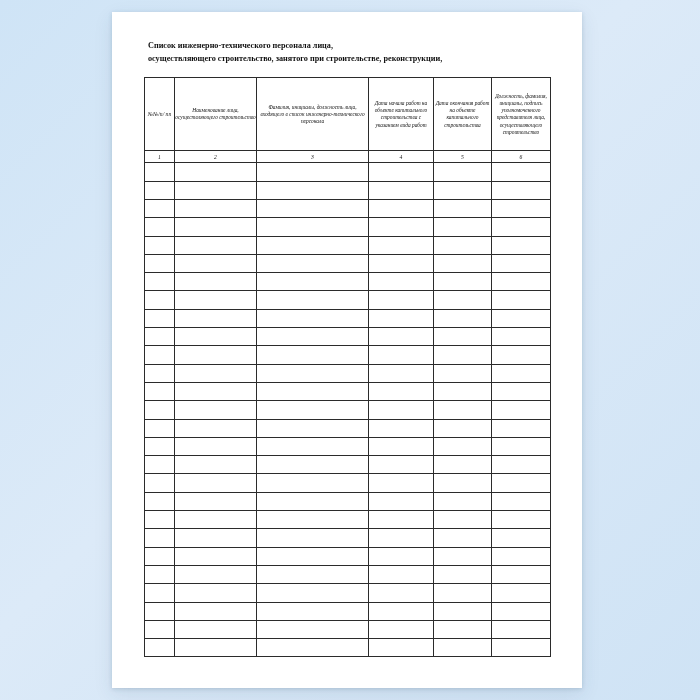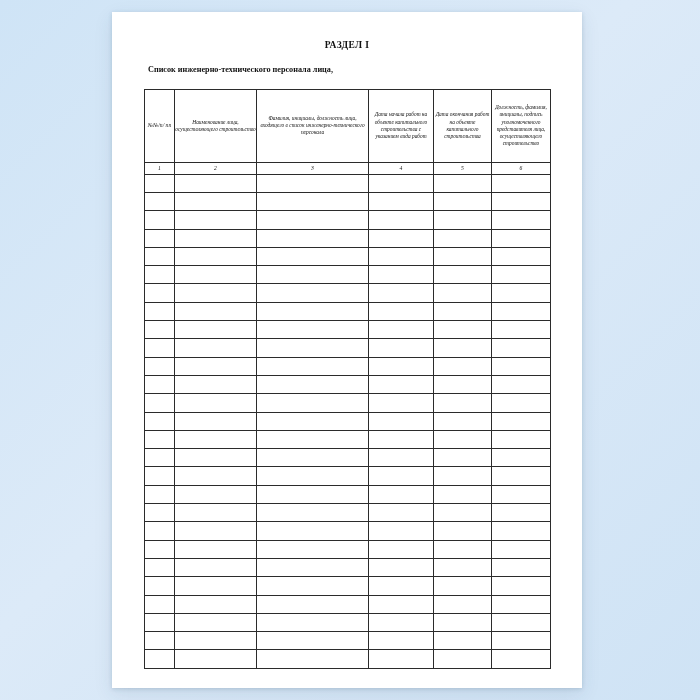--- a/index.html
+++ b/index.html
@@ -92,24 +92,24 @@
   .c5 { width: 58px; }
   .c6 { width: 59px; }
 </style>
 </head>
 <body>
 
 <div id="stage">
   <div id="sheet">
     <div id="page-inner">
 
-      <div class="section-title">РАЗДЕЛ I</div>
 
       <div class="doc-heading">
         <div>Список инженерно-технического персонала лица,</div>
+        <div>осуществляющего строительство, занятого при строительстве, реконструкции,</div>
       </div>
 
       <table class="reg">
         <colgroup>
           <col class="c1">
             <col class="c2">
             <col class="c3">
             <col class="c4">
             <col class="c5">
             <col class="c6">

